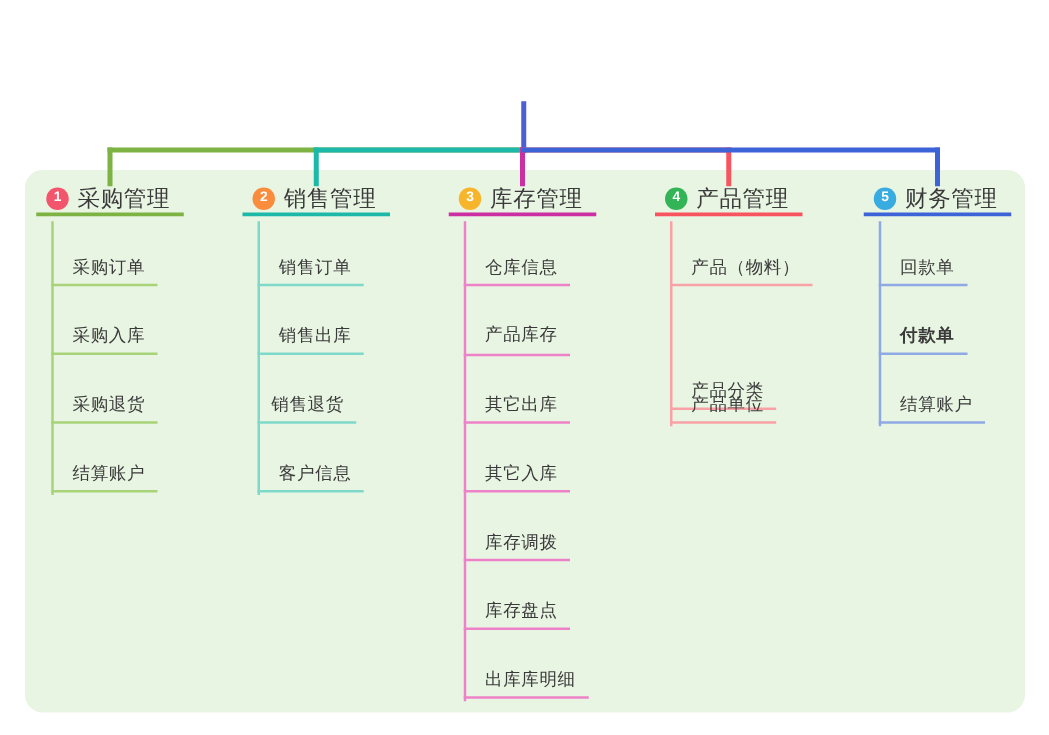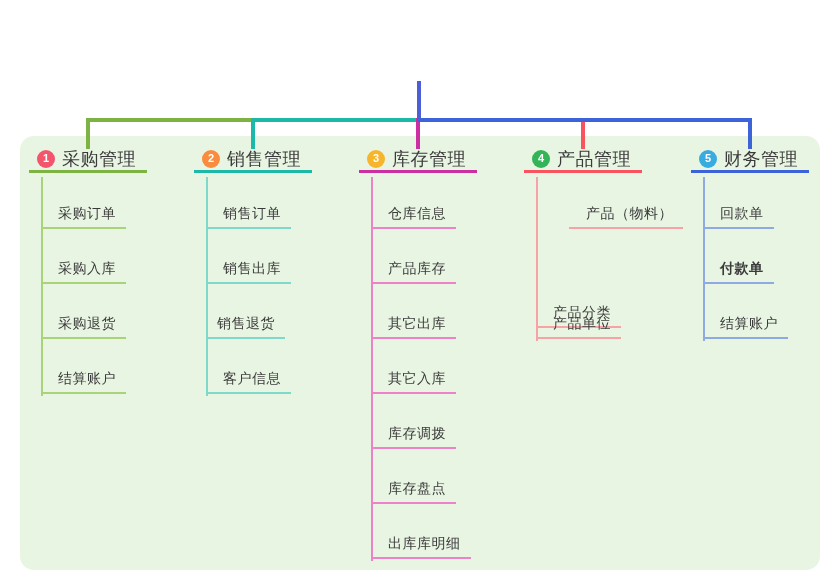--- a/index.html
+++ b/index.html
@@ -140,32 +140,32 @@
       <div class="child-node" style="left: 206px; top: 204px;"><span style="border-bottom-color: rgb(127, 217, 203);">销售订单</span></div>
       <div class="child-node" style="left: 206px; top: 259px;"><span style="border-bottom-color: rgb(127, 217, 203);">销售出库</span></div>
       <div class="child-node" style="left: 206px; top: 314px;"><span style="border-bottom-color: rgb(127, 217, 203); padding-left: 11px;">销售退货</span></div>
       <div class="child-node" style="left: 206px; top: 369px;"><span style="border-bottom-color: rgb(127, 217, 203);">客户信息</span></div>
       <div class="branch-title" style="left: 359px; border-bottom-color: rgb(203, 47, 162);">
         <span class="badge" style="background: rgb(247, 181, 44);">3</span>
         <span class="branch-title-label">库存管理</span>
       </div>
       <div class="spine" style="left: 371px; top: 177px; height: 384px; background: rgb(238, 130, 200);"></div>
       <div class="child-node" style="left: 371px; top: 204px;"><span style="border-bottom-color: rgb(238, 130, 200);">仓库信息</span></div>
-      <div class="child-node" style="left: 371px; top: 259px;"><span style="border-bottom-color: rgb(238, 130, 200);">产品库存</span></div>
+      <div class="child-node" style="left: 371px; top: 259px;"><span style="border-bottom-color: rgb(238, 130, 200); font-family: Liberation Serif, serif;">产品库存</span></div>
       <div class="child-node" style="left: 371px; top: 314px;"><span style="border-bottom-color: rgb(238, 130, 200);">其它出库</span></div>
       <div class="child-node" style="left: 371px; top: 369px;"><span style="border-bottom-color: rgb(238, 130, 200);">其它入库</span></div>
       <div class="child-node" style="left: 371px; top: 424px;"><span style="border-bottom-color: rgb(238, 130, 200);">库存调拨</span></div>
       <div class="child-node" style="left: 371px; top: 479px;"><span style="border-bottom-color: rgb(238, 130, 200);">库存盘点</span></div>
       <div class="child-node" style="left: 371px; top: 534px;"><span style="border-bottom-color: rgb(238, 130, 200);">出库库明细</span></div>
       <div class="branch-title" style="left: 524px; border-bottom-color: rgb(248, 84, 95);">
         <span class="badge" style="background: rgb(51, 180, 87);">4</span>
         <span class="branch-title-label">产品管理</span>
       </div>
       <div class="spine" style="left: 536px; top: 177px; height: 164px; background: rgb(249, 162, 166);"></div>
-      <div class="child-node" style="left: 536px; top: 204px; margin-left: 33px;"><span style="border-bottom-color: rgb(249, 162, 166);">产品（物料）</span></div>
+      <div class="child-node" style="left: 536px; top: 204px;"><span style="border-bottom-color: rgb(249, 162, 166);">产品（物料）</span></div>
       <div class="child-node" style="left: 536px; top: 259px; margin-top: 44px;"><span style="border-bottom-color: rgb(249, 162, 166);">产品分类</span></div>
       <div class="child-node" style="left: 536px; top: 314px;"><span style="border-bottom-color: rgb(249, 162, 166);">产品单位</span></div>
       <div class="branch-title" style="left: 691px; border-bottom-color: rgb(61, 99, 216);">
         <span class="badge" style="background: rgb(56, 171, 224);">5</span>
         <span class="branch-title-label">财务管理</span>
       </div>
       <div class="spine" style="left: 703px; top: 177px; height: 164px; background: rgb(143, 169, 229);"></div>
       <div class="child-node" style="left: 703px; top: 204px;"><span style="border-bottom-color: rgb(143, 169, 229);">回款单</span></div>
       <div class="child-node" style="left: 703px; top: 259px;"><span style="border-bottom-color: rgb(143, 169, 229); font-weight: bold;">付款单</span></div>
       <div class="child-node" style="left: 703px; top: 314px;"><span style="border-bottom-color: rgb(143, 169, 229);">结算账户</span></div>

